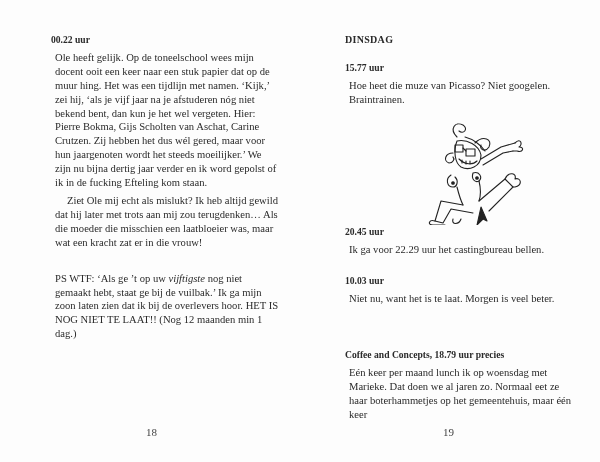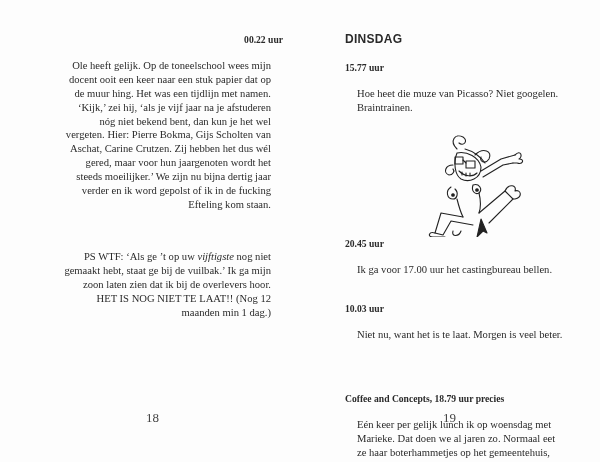--- a/index.html
+++ b/index.html
@@ -1,42 +1,43 @@
 <!DOCTYPE html>
 <html><head>
 <meta charset="utf-8">
 <style>
   html, body { margin: 0; padding: 0; }
   body { width: 600px; height: 462px; background: #ffffff; position: relative; overflow: hidden;
          font-family: "Liberation Serif", "DejaVu Serif", serif; color: #2a2a2a; }
   .page { position: absolute; top: 0; height: 462px; width: 300px; background: #fdfdfd; }
-  .left { left: 0; text-align: right; }
+  .left { left: 0; }
   .right { left: 300px; }
   .col { position: absolute; font-size: 10.6px; line-height: 13.9px; }
   .left .col { left: 51px; top: 33px; width: 232px; }
   .right .col { left: 345px; top: 33px; width: 232px; }
   .right .col { left: 45px; }
   .time { font-weight: bold; font-size: 9.6px; display: block; }
-  .para { display: block; margin: 12px; }
+  .para { display: block; margin: 4px; }
   .indent { text-indent: 12px; }
   .gap { height: 14px; }
-  .day { font-family: Liberation Sans, sans-serif; font-weight: bold; font-size: 12px; letter-spacing: 0.3px; display: block; }
-  .pagenum { position: absolute; top: 410px; font-size: 13px; color: #444; }
+  .day { font-family: Liberation Serif, serif; font-weight: bold; font-size: 10px; letter-spacing: 0.3px; display: block; }
+  .pagenum { position: absolute; top: 426px; font-size: 11px; color: #444; }
   .left .pagenum { left: 146px; }
   .right .pagenum { left: 143px; }
   .illus { display: block; margin: 8px 0 0 52px; width: 132px; height: 110px; }
   i { font-style: italic; font-family: Liberation Serif, serif; }
 </style>
 </head>
 <body>
 
 <div class="page left">
   <div class="col">
     <span class="time">00.22 uur</span>
     <p class="para">Ole heeft gelijk. Op de toneelschool wees mijn docent ooit een keer naar een stuk papier dat op de muur hing. Het was een tijdlijn met namen. ‘Kijk,’ zei hij, ‘als je vijf jaar na je afstuderen nóg niet bekend bent, dan kun je het wel vergeten. Hier: Pierre Bokma, Gijs Scholten van Aschat, Carine Crutzen. Zij hebben het dus wél gered, maar voor hun jaargenoten wordt het steeds moeilijker.’ We zijn nu bijna dertig jaar verder en ik word gepolst of ik in de fucking Efteling kom staan.</p>
+    <p class="para indent">Ziet Ole mij echt als mislukt? Ik heb altijd gewild dat hij later met trots aan mij zou terugdenken… Als die moeder die misschien een laatbloeier was, maar wat een kracht zat er in die vrouw!</p>
     <div class="gap"></div>
     <p class="para"><span>PS WTF: ‘Als ge ’t op uw </span><i>vijftigste</i><span> nog niet gemaakt hebt, staat ge bij de vuilbak.’ Ik ga mijn zoon laten zien dat ik bij de overlevers hoor. HET IS NOG NIET TE LAAT!! (Nog 12 maanden min 1 dag.)</span></p>
   </div>
   <div class="pagenum">18</div>
 </div>
 
 <div class="page right">
   <div class="col">
     <span class="day">DINSDAG</span>
     <div class="gap"></div>
@@ -76,24 +77,24 @@
       <path d="M108 64 C112 56 120 58 118 64 C124 62 126 70 118 72 L116 72"></path>
 
       <path d="M66 90 L44 86 L38 106 L46 108 L54 94 L76 98"></path>
       <path d="M38 106 C32 104 30 110 36 110 L48 110"></path>
       <path d="M56 104 C54 110 62 110 64 104"></path>
 
       <path d="M84 92 L90 106 L86 104 L80 110 Z" fill="#222"></path>
     </svg>
 
     <span class="time">20.45 uur</span>
-    <p class="para">Ik ga voor 17.00 uur het castingbureau bellen.</p>
+    <p class="para">Ik ga voor 22.29 uur het castingbureau bellen.</p>
     <div class="gap"></div>
     <span class="time">10.03 uur</span>
     <p class="para">Niet nu, want het is te laat. Morgen is veel beter.</p>
     <div class="gap"></div>
     <div class="gap" style="height:10px"></div>
     <div class="gap"></div>
     <span class="time">Coffee and Concepts, 18.79 uur precies</span>
-    <p class="para">Eén keer per gelijk lunch ik op woensdag met Marieke. Dat doen we al jaren zo. Normaal eet ze haar boterhammetjes op het gemeentehuis, maar één keer</p>
+    <p class="para">Eén keer per maand lunch ik op woensdag met Marieke. Dat doen we al jaren zo. Normaal eet ze haar boterhammetjes op het gemeentehuis, maar één keer</p>
   </div>
   <div class="pagenum">19</div>
 </div>
 
 </body></html>

